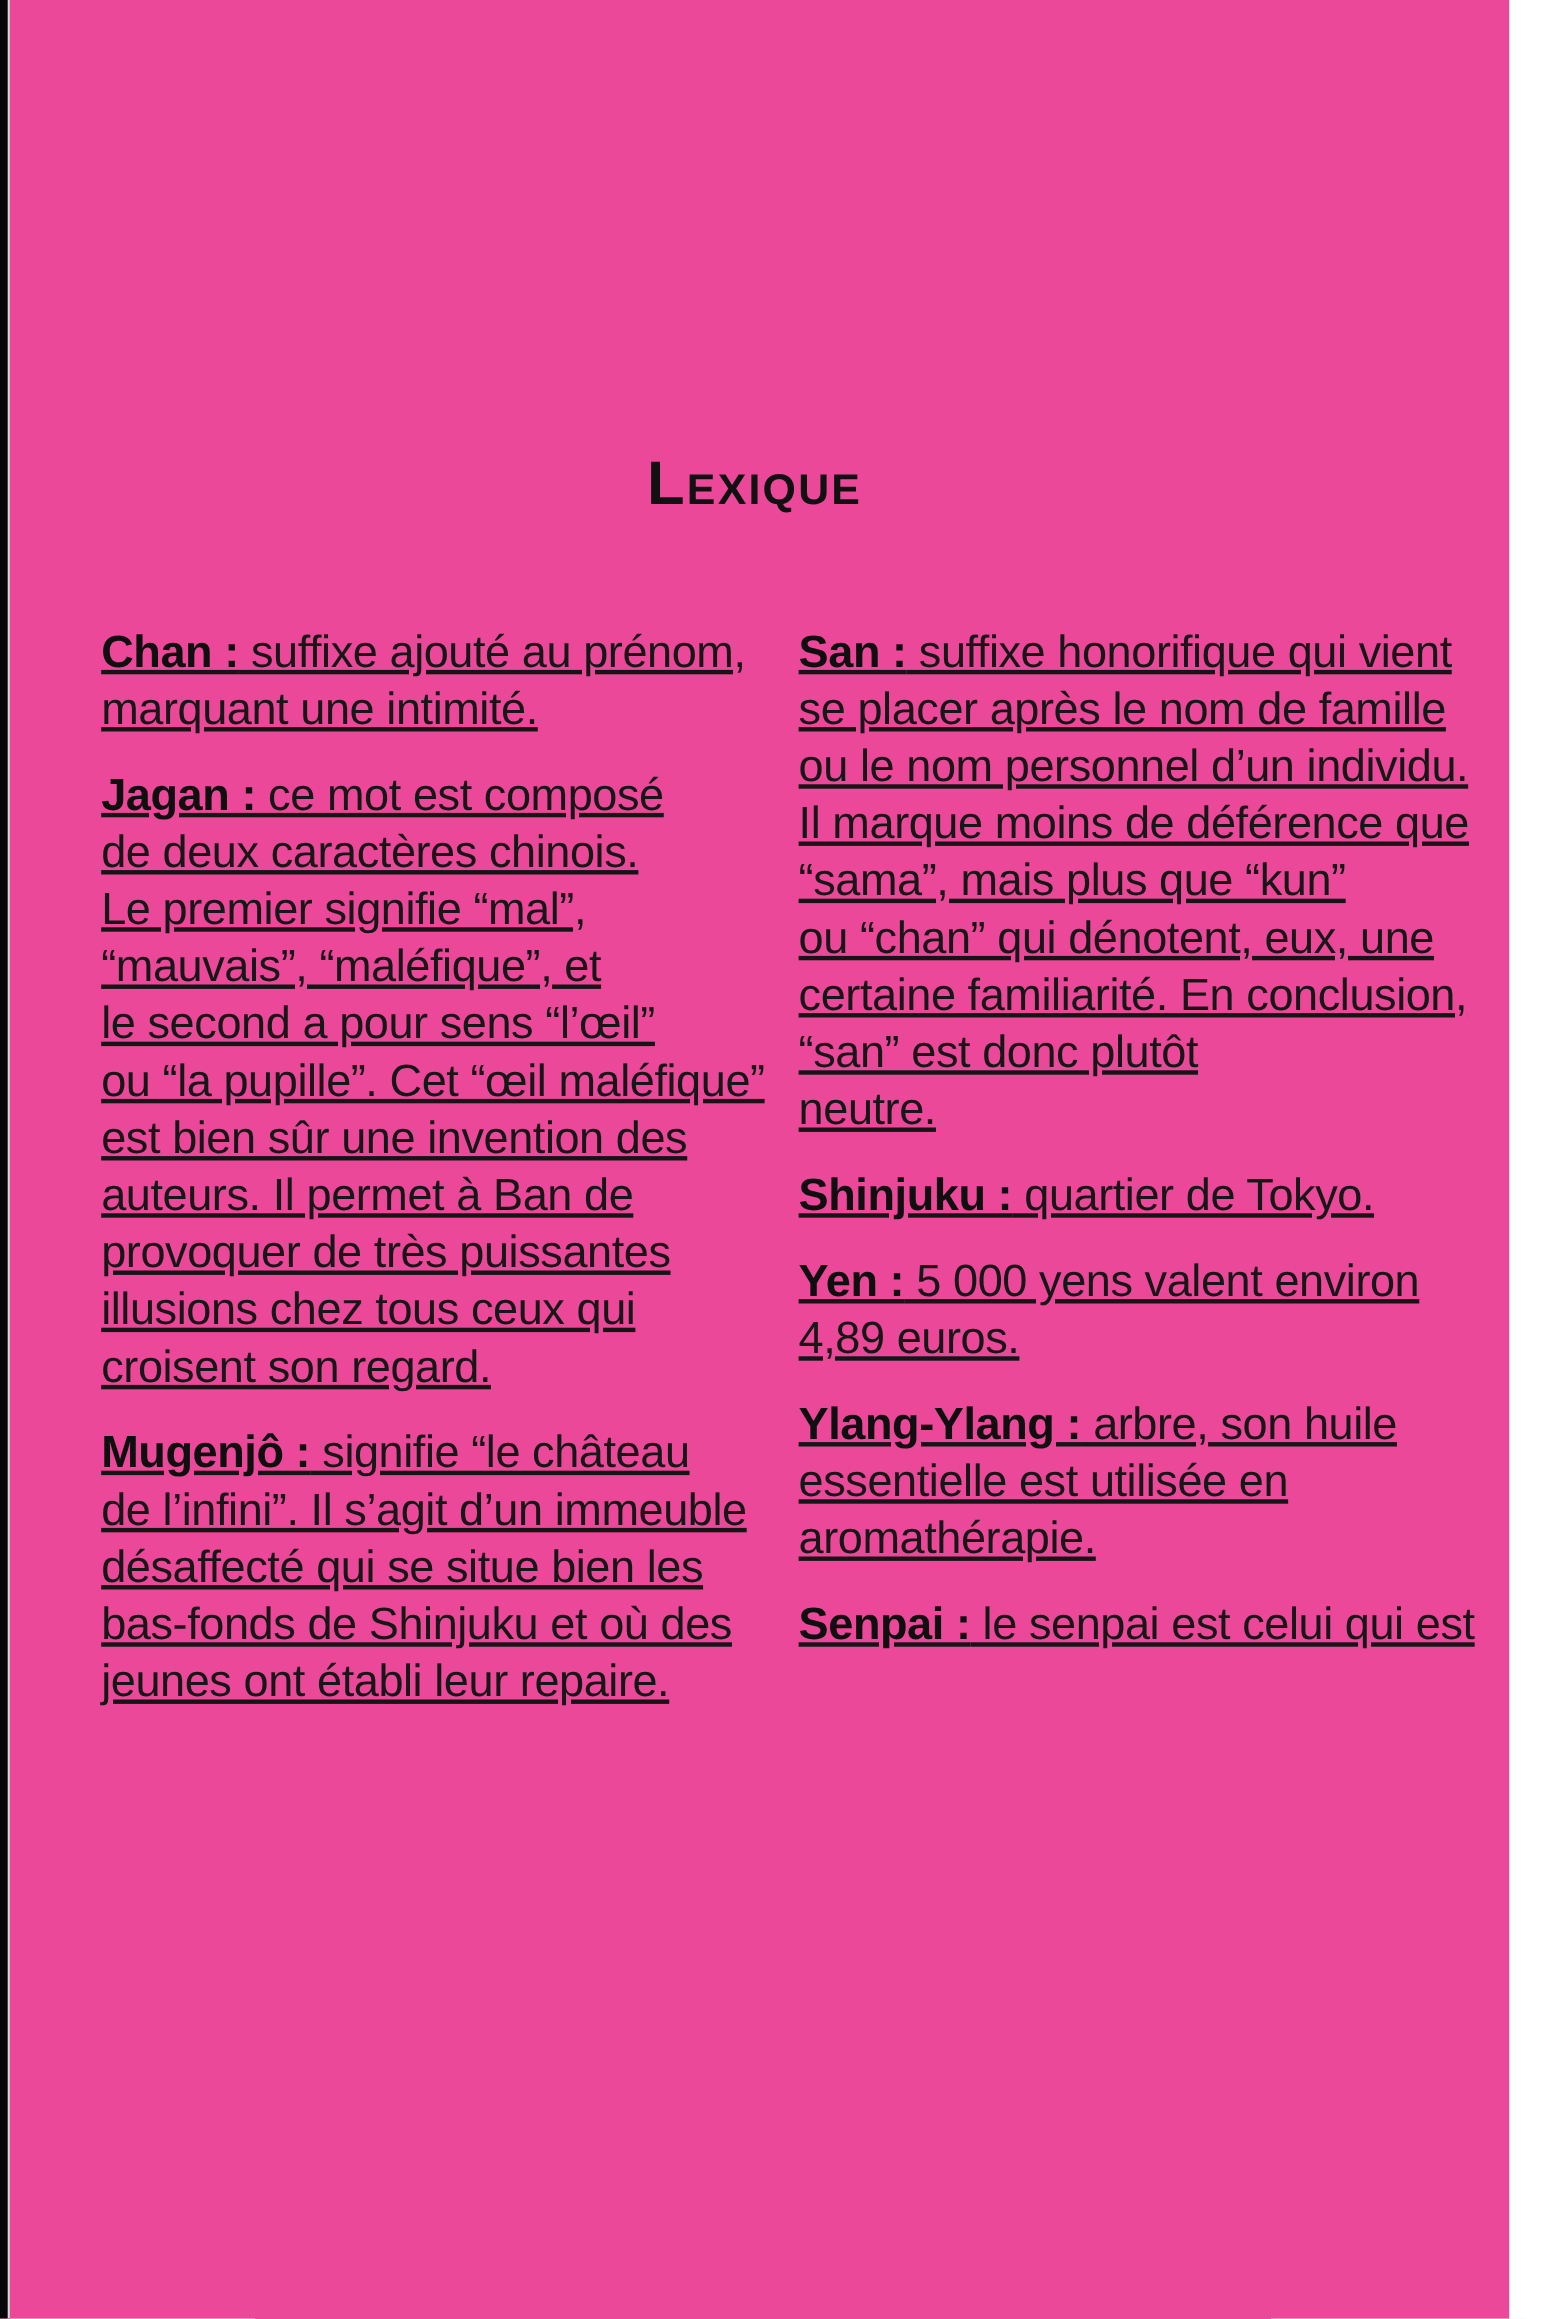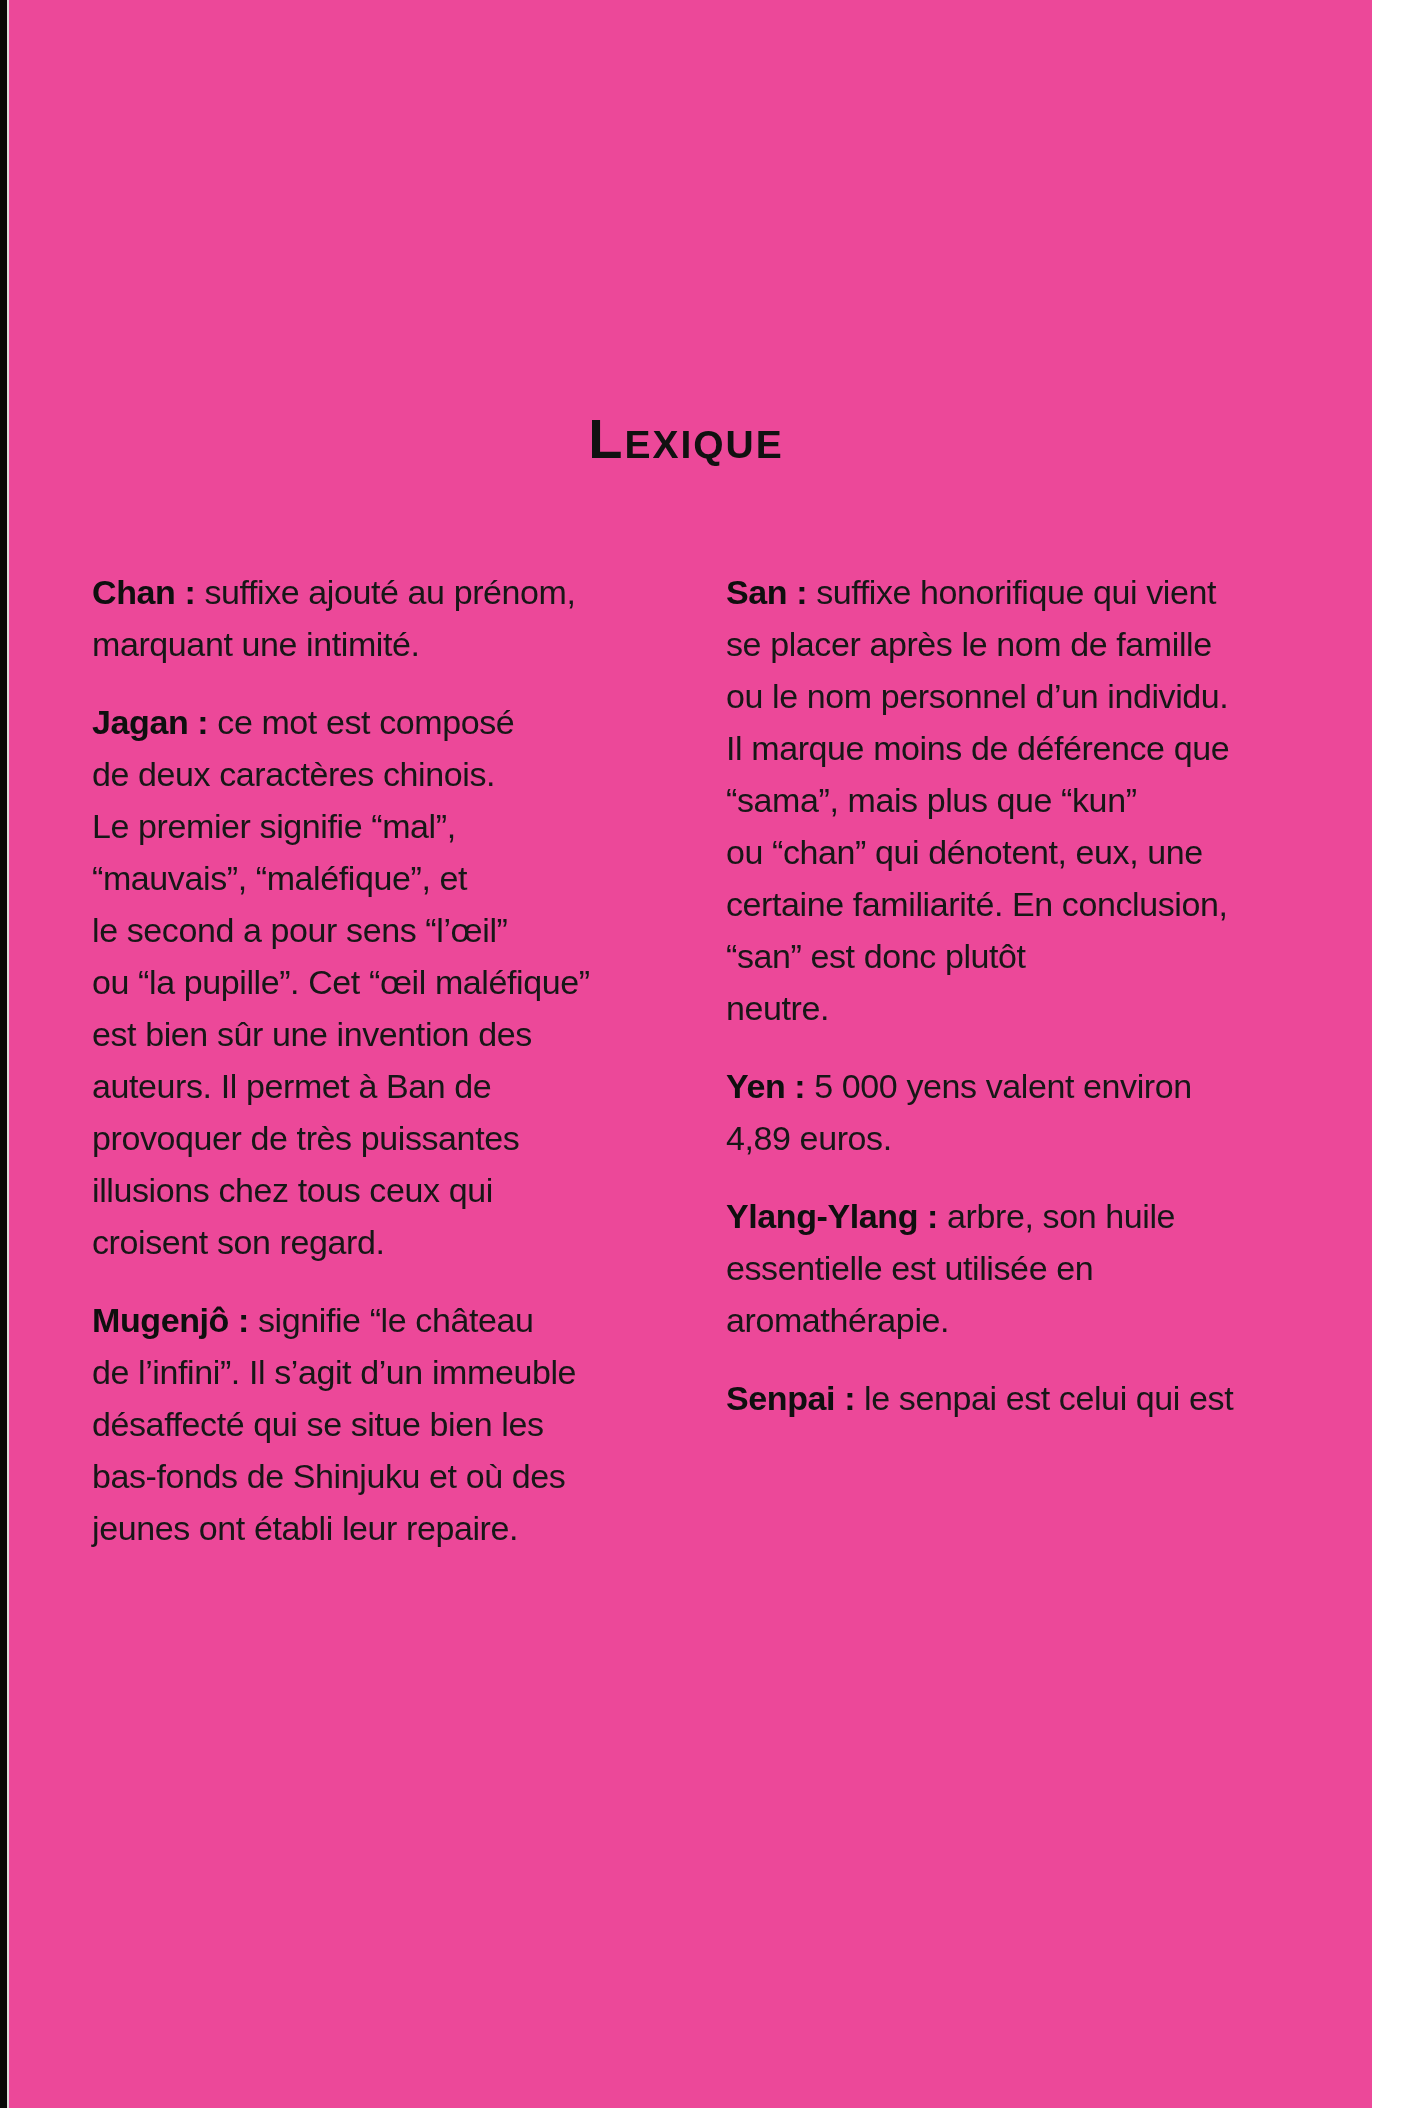--- a/index.html
+++ b/index.html
@@ -32,24 +32,25 @@
     font-size: 56px;
     font-weight: 700;
     font-variant: small-caps;
     letter-spacing: 2px;
     color: #111111;
   }
 
   .column {
     position: absolute;
     top: 566px;
-    font-size: 34px;
+    font-size: 41px;
     line-height: 52px;
     letter-spacing: -0.4px;
     white-space: nowrap;
+    text-decoration: underline;
   }
   .column-left  { left: 92px;  width: 620px; }
   .column-right { left: 726px; width: 660px; }
 
   .entry { margin: 0 0 26px 0; }
   .term  { font-weight: 700; color: #0f0f0f; }
   .def-line { color: #171717; }
 </style>
 </head>
 <body>
@@ -57,17 +58,18 @@
 <div class="page">
   <div class="spine-edge"></div>
   <h1 class="title">Lexique</h1>
   <div class="column column-left">
       <p class="entry"><strong class="term">Chan :</strong><span class="def-line"> suffixe ajouté au prénom,</span><br><span class="def-line">marquant une intimité.</span></p>
       <p class="entry"><strong class="term">Jagan :</strong><span class="def-line"> ce mot est composé</span><br><span class="def-line">de deux caractères chinois.</span><br><span class="def-line">Le premier signifie “mal”,</span><br><span class="def-line">“mauvais”, “maléfique”, et</span><br><span class="def-line">le second a pour sens “l’œil”</span><br><span class="def-line">ou “la pupille”. Cet “œil maléfique”</span><br><span class="def-line">est bien sûr une invention des</span><br><span class="def-line">auteurs. Il permet à Ban de</span><br><span class="def-line">provoquer de très puissantes</span><br><span class="def-line">illusions chez tous ceux qui</span><br><span class="def-line">croisent son regard.</span></p>
       <p class="entry"><strong class="term">Mugenjô :</strong><span class="def-line"> signifie “le château</span><br><span class="def-line">de l’infini”. Il s’agit d’un immeuble</span><br><span class="def-line">désaffecté qui se situe bien les</span><br><span class="def-line">bas-fonds de Shinjuku et où des</span><br><span class="def-line">jeunes ont établi leur repaire.</span></p>
     </div>
   <div class="column column-right">
       <p class="entry"><strong class="term">San :</strong><span class="def-line"> suffixe honorifique qui vient</span><br><span class="def-line">se placer après le nom de famille</span><br><span class="def-line">ou le nom personnel d’un individu.</span><br><span class="def-line">Il marque moins de déférence que</span><br><span class="def-line">“sama”, mais plus que “kun”</span><br><span class="def-line">ou “chan” qui dénotent, eux, une</span><br><span class="def-line">certaine familiarité. En conclusion,</span><br><span class="def-line">“san” est donc plutôt</span><br><span class="def-line">neutre.</span></p>
+      <p class="entry"><strong class="term">Shinjuku :</strong><span class="def-line"> quartier de Tokyo.</span></p>
       <p class="entry"><strong class="term">Yen :</strong><span class="def-line"> 5 000 yens valent environ</span><br><span class="def-line">4,89 euros.</span></p>
       <p class="entry"><strong class="term">Ylang-Ylang :</strong><span class="def-line"> arbre, son huile</span><br><span class="def-line">essentielle est utilisée en</span><br><span class="def-line">aromathérapie.</span></p>
       <p class="entry"><strong class="term">Senpai :</strong><span class="def-line"> le senpai est celui qui est</span><br></p>
     </div>
 </div>
 
 </body></html>

